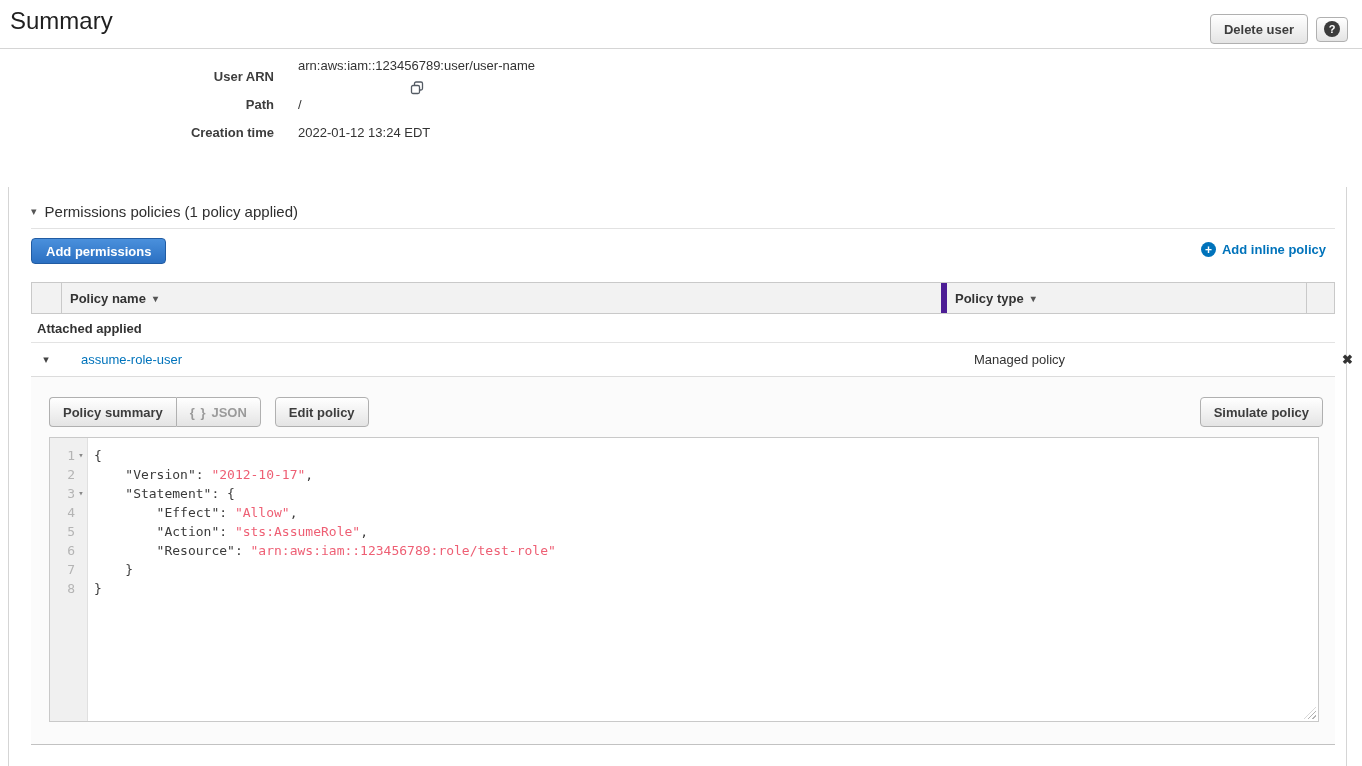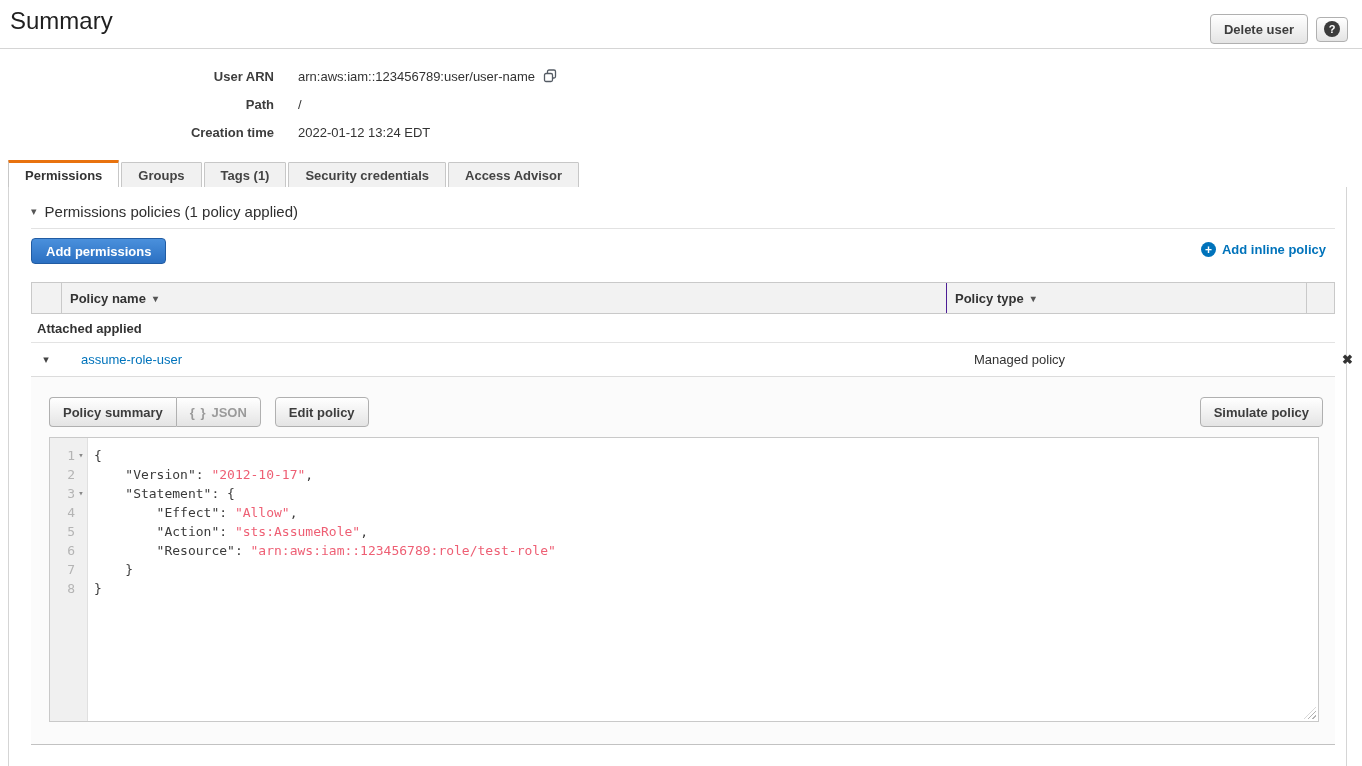--- a/index.html
+++ b/index.html
@@ -16,21 +16,21 @@
        font-family:"Liberation Sans",sans-serif;font-size:13px;font-weight:bold;color:#3d3d3d;
        background:linear-gradient(#ffffff,#e4e4e4);border:1px solid #b0b0b0;border-radius:4px;cursor:pointer;}
   .btn-help{padding:0 7px;}
   .help-circle{width:16px;height:16px;border-radius:50%;background:#3b3b3b;color:#fff;
        font-size:11px;font-weight:bold;display:flex;align-items:center;justify-content:center;line-height:1;}
 
   
   .info{position:absolute;top:62px;left:0;}
   .info-row{display:flex;align-items:center;height:28px;font-size:13px;}
   .info-label{width:250px;text-align:right;font-weight:bold;color:#3d3d3d;margin-left:24px;}
-  .info-value{margin-left:24px;color:#333;display:flex;align-items:center;gap:8px;}
+  .info-value{margin-left:24px;color:#333;display:flex;align-items:center;gap:8px;flex-direction:column;}
   .copy-icon{display:inline-flex;cursor:pointer;}
 
   
   .tabs{position:absolute;top:160px;left:8px;display:flex;align-items:flex-end;gap:2px;}
   .tab{height:26px;line-height:26px;padding:0 16px;font-size:13px;font-weight:bold;color:#444;
        background:#f1f1f1;border:1px solid #c7c7c7;border-radius:1px;cursor:pointer;}
   .tab.active{background:#fff;border-top:3px solid #e8720e;border-bottom:none;height:27px;color:#333;}
 
   
   .panel{position:absolute;top:187px;left:8px;width:1337px;height:579px;
@@ -47,21 +47,21 @@
   .inline-policy{position:absolute;top:55px;right:20px;display:flex;align-items:center;gap:6px;
          font-size:13px;font-weight:bold;color:#0073bb;text-decoration:none;cursor:pointer;}
   .plus-circle{width:15px;height:15px;border-radius:50%;background:#0073bb;color:#fff;font-size:12px;
          font-weight:bold;display:flex;align-items:center;justify-content:center;line-height:1;}
 
   
   .ptable{position:absolute;top:95px;left:22px;width:1304px;font-size:13px;}
   .thead{display:flex;height:32px;background:#f2f2f2;border:1px solid #c9c9c9;box-sizing:border-box;}
   .th{display:flex;align-items:center;font-weight:bold;color:#333;box-sizing:border-box;}
   .c0{width:30px;flex:none;border-right:1px solid #c9c9c9;}
-  .c1{width:885px;flex:none;padding-left:8px;border-right:1px solid #4c1d95;}
+  .c1{width:885px;flex:none;padding-left:8px;border-right:6px solid #4c1d95;}
   .c2{width:360px;flex:none;padding-left:8px;border-right:1px solid #c9c9c9;}
   .c3{width:27px;flex:none;display:flex;align-items:center;justify-content:center;border-right:none;}
   .sort-caret{font-size:10px;color:#555;margin-left:7px;}
   .group-row{height:29px;display:flex;align-items:center;padding-left:6px;font-weight:bold;color:#333;
          border-bottom:1px solid #e3e3e3;box-sizing:border-box;}
   .prow{display:flex;height:33px;align-items:center;}
   .prow .c0{border-right:none;display:flex;align-items:center;justify-content:center;}
   .prow .c1{border-right:none;padding-left:20px;}
   .prow .c2{border-right:none;color:#333;font-weight:normal;}
   .expander{font-size:11px;color:#444;cursor:pointer;}
@@ -123,27 +123,20 @@
     <div class="info-row">
       <span class="info-label">Path</span>
       <span class="info-value">/</span>
     </div>
     <div class="info-row">
       <span class="info-label">Creation time</span>
       <span class="info-value">2022-01-12 13:24 EDT</span>
     </div>
   </div>
 
-  <div class="tabs">
-    <div class="tab active">Permissions</div>
-    <div class="tab">Groups</div>
-    <div class="tab">Tags (1)</div>
-    <div class="tab">Security credentials</div>
-    <div class="tab">Access Advisor</div>
-  </div>
 
   <div class="panel">
 
     <div class="section-head">
       <span class="caret">▾</span>
       <span>Permissions policies (1 policy applied)</span>
     </div>
     <div class="section-divider"></div>
 
     <button class="btn-primary">Add permissions</button>

